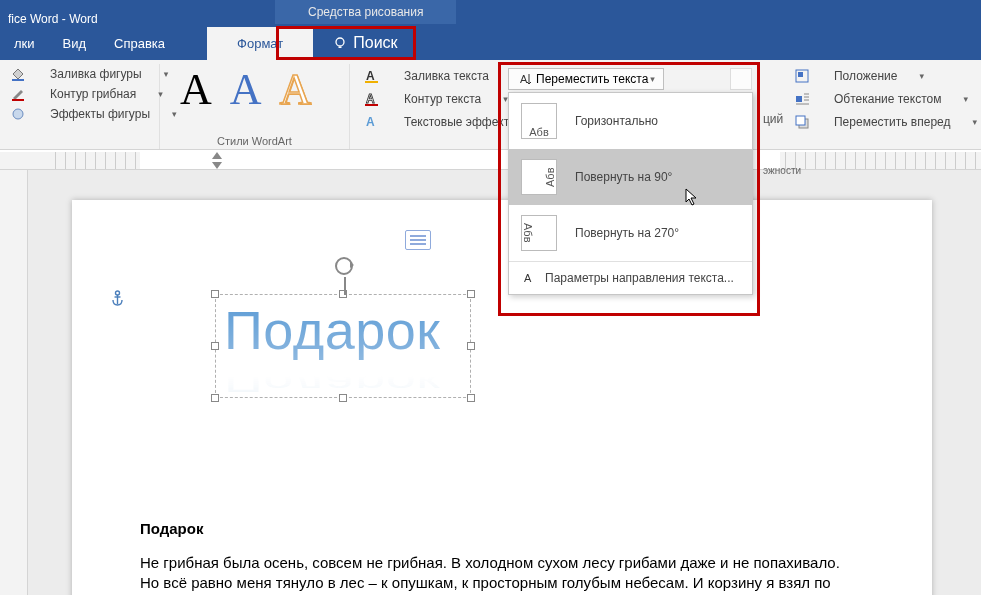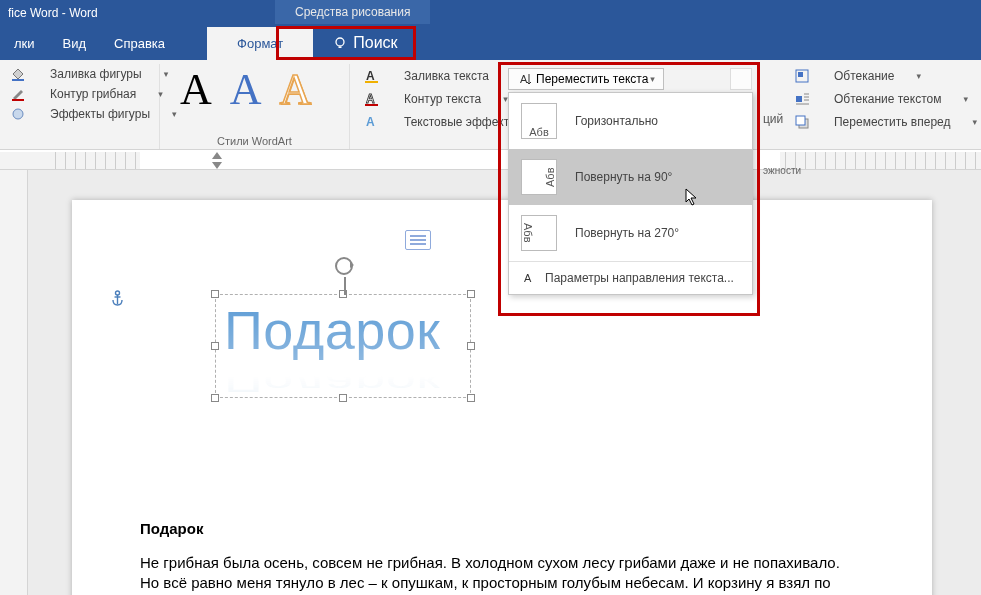--- a/index.html
+++ b/index.html
@@ -1,20 +1,20 @@
 <!DOCTYPE html>
 <html><head>
 <meta charset="utf-8">
 <style>
 * { margin: 0; padding: 0; box-sizing: border-box; font-family: "Segoe UI", Arial, sans-serif; }
 body { background: #fff; width: 981px; height: 595px; overflow: hidden; position: relative; }
 
-.title-bar { background: #2b579a; color: #fff; height: 26px; display: flex; align-items: center; font-size: 12px; }
+.title-bar { background: #2b579a; color: #fff; height: 26px; display: flex; align-items: flex-end; font-size: 12px; }
 .title-text { padding-left: 8px; }
-.drawing-tools { position: absolute; left: 275px; top: 0; background: #3a67a8; padding: 5px 20px; font-size: 12px; color: #e8e8e8; text-align: right; }
+.drawing-tools { position: absolute; left: 275px; top: 0; background: #3a67a8; padding: 5px 33px; font-size: 12px; color: #e8e8e8; text-align: right; }
 
 .menu-bar { background: #2b579a; height: 34px; display: flex; align-items: center; padding-left: 0; text-align: right; }
 .menu-item { color: #fff; font-size: 13px; padding: 8px 14px; cursor: pointer; }
 .menu-format-highlight { position: absolute; left: 276px; top: 26px; width: 140px; height: 34px; border: 3px solid #c00000; z-index: 10; pointer-events: none; }
 .menu-format-tab { background: #f3f3f3; color: #2b579a; padding: 9px 30px; font-size: 13px; margin-left: 0; }
 .search-wrap { display: flex; align-items: center; color: #fff; margin-left: 20px; }
 .bulb-icon { margin-right: 6px; }
 
 .ribbon { background: #f3f3f3; border-bottom: 1px solid #d4d4d4; height: 90px; display: flex; position: relative; padding-top: 4px; }
 .ribbon-group { display: flex; flex-direction: column; border-right: 1px solid #e0e0e0; padding: 0 6px; }
@@ -180,21 +180,21 @@
   </div>
 
   <div class="arrange-group">
     <div class="ribbon-btn">
       <span class="ic">
           <svg width="16" height="16">
             <rect x="2" y="2" width="12" height="12" fill="none" stroke="#4472c4"></rect>
             <rect x="4" y="4" width="5" height="5" fill="#4472c4"></rect>
           </svg>
         </span>
-      <span>Обтекание</span>
+      <span>Положение</span>
         <span class="dropdown-caret">▾</span>
     </div>
     <div class="ribbon-btn">
       <span class="ic">
           <svg width="16" height="16">
             <rect x="2" y="5" width="6" height="6" fill="#4472c4"></rect>
             <line x1="10" y1="3" x2="15" y2="3" stroke="#888"></line>
             <line x1="10" y1="6" x2="15" y2="6" stroke="#888"></line>
             <line x1="10" y1="9" x2="15" y2="9" stroke="#888"></line>
             <line x1="2" y1="13" x2="15" y2="13" stroke="#888"></line>

